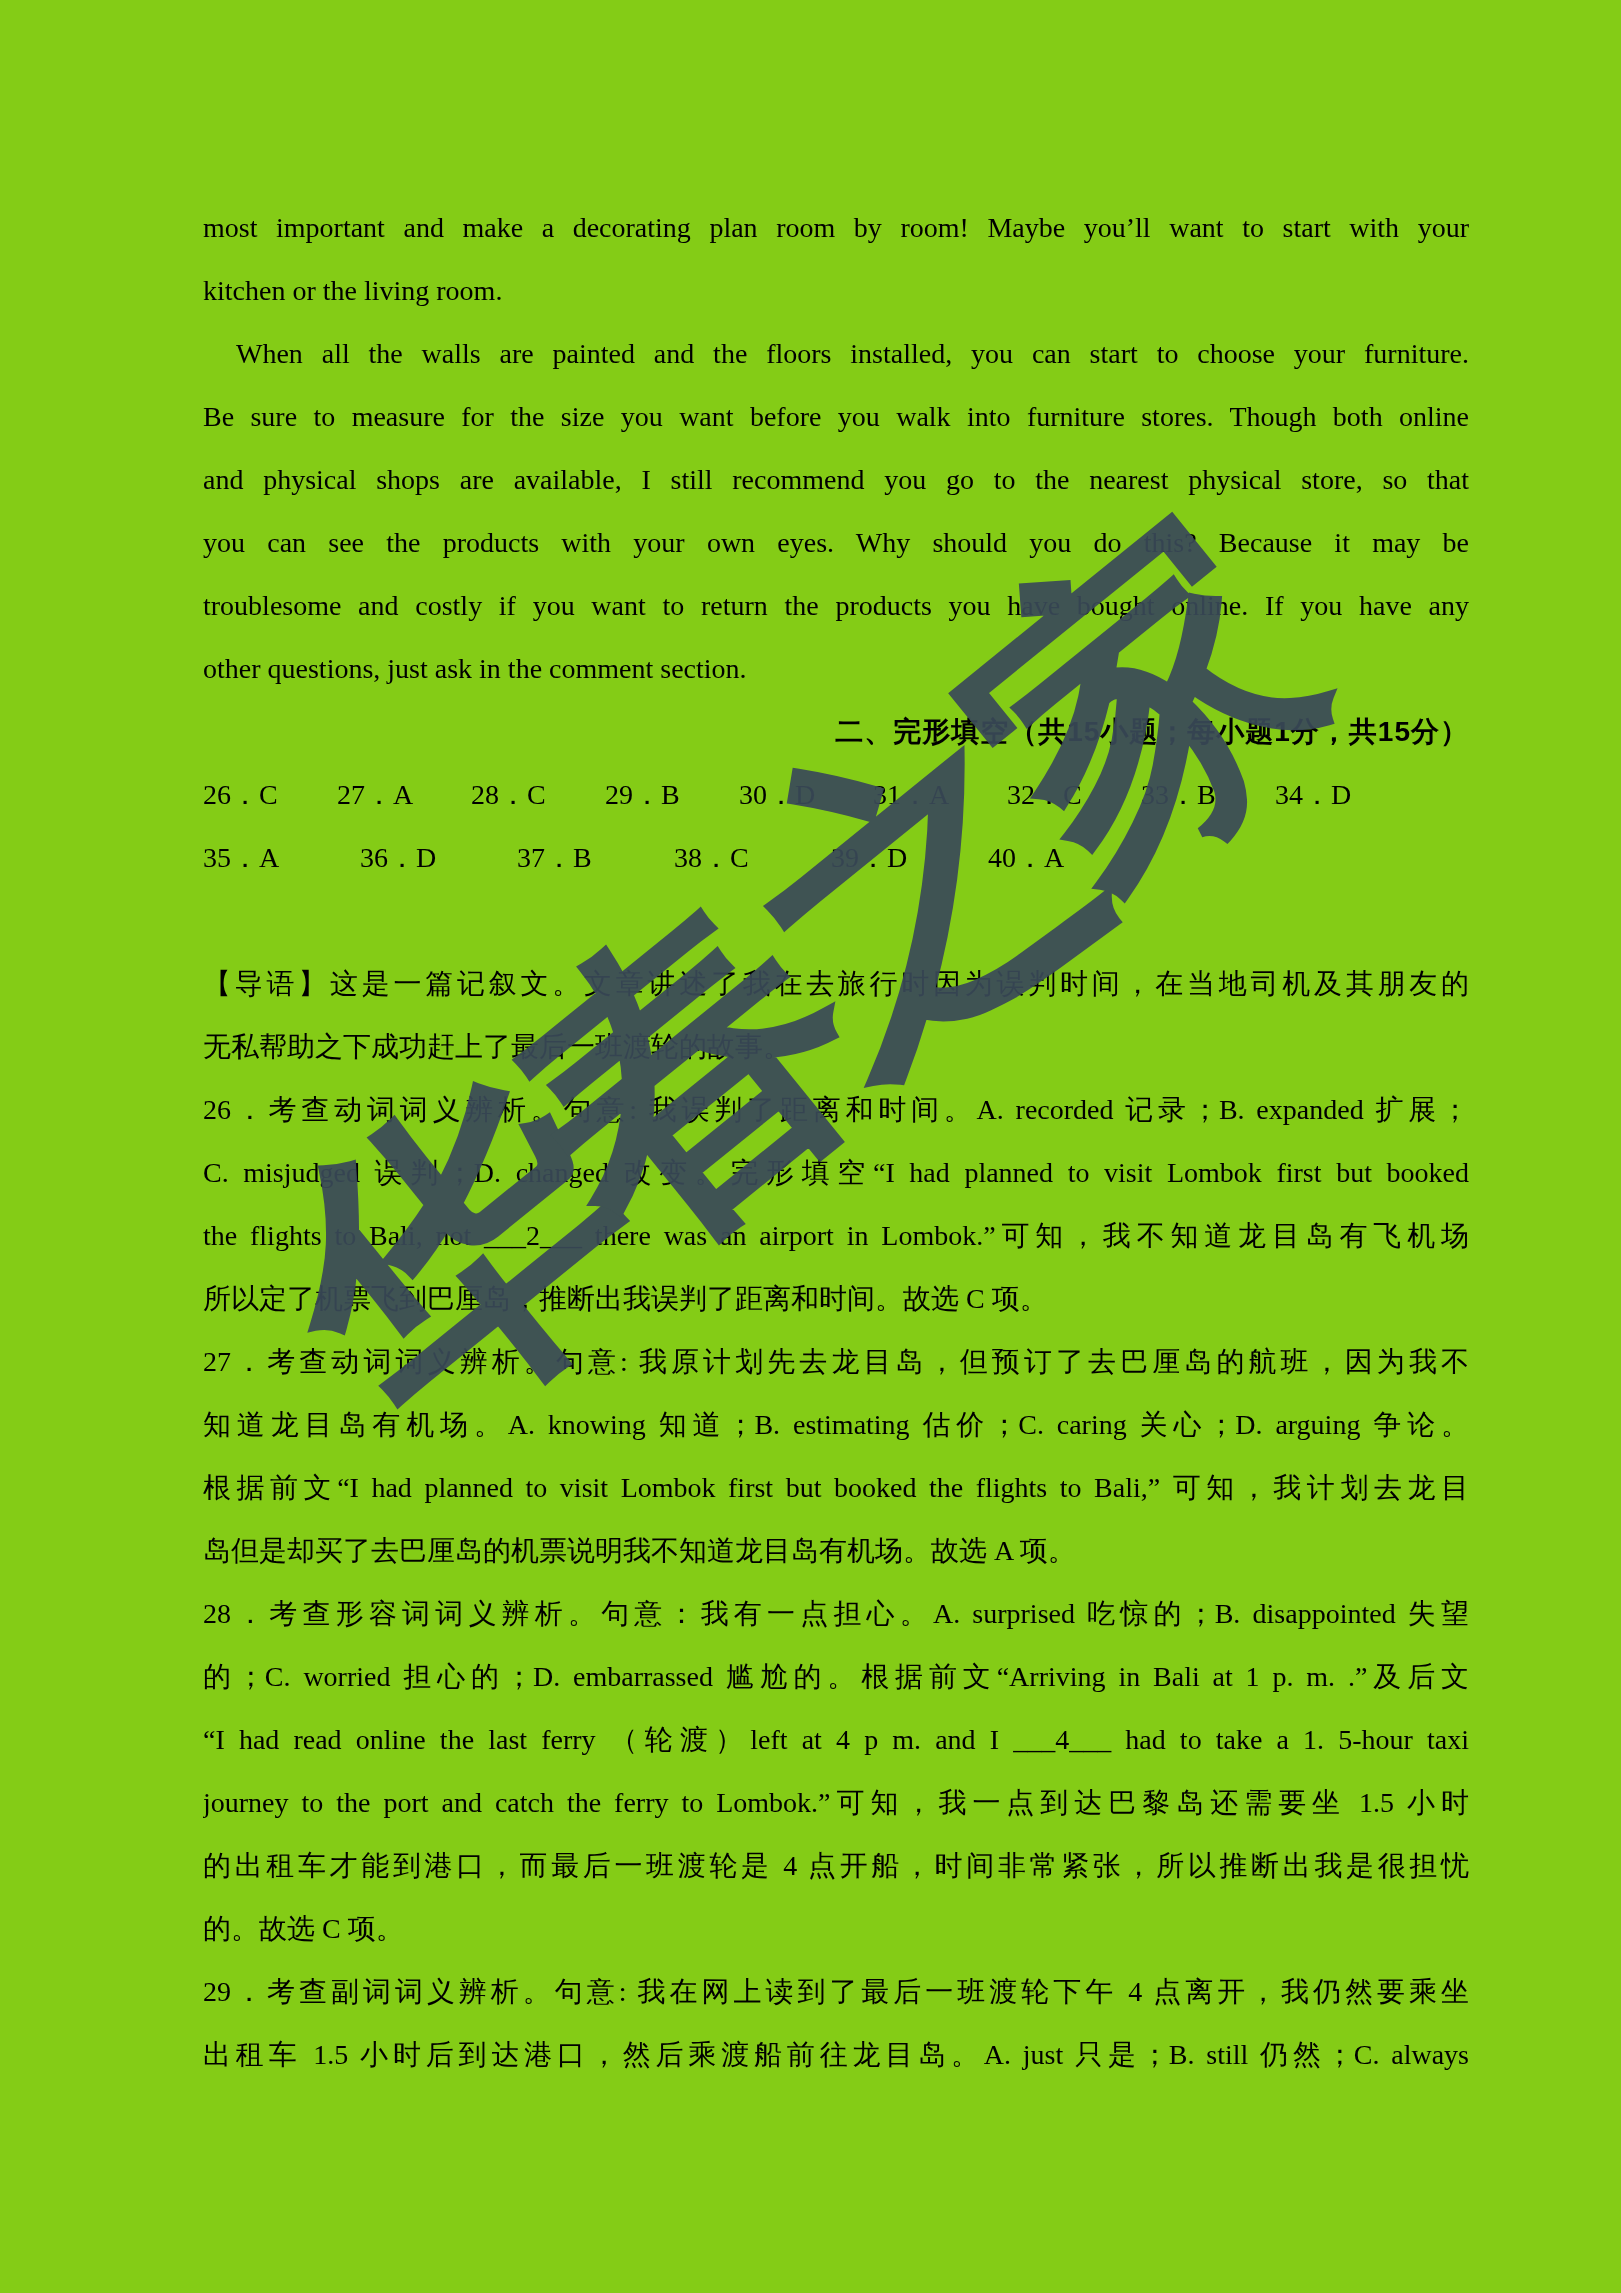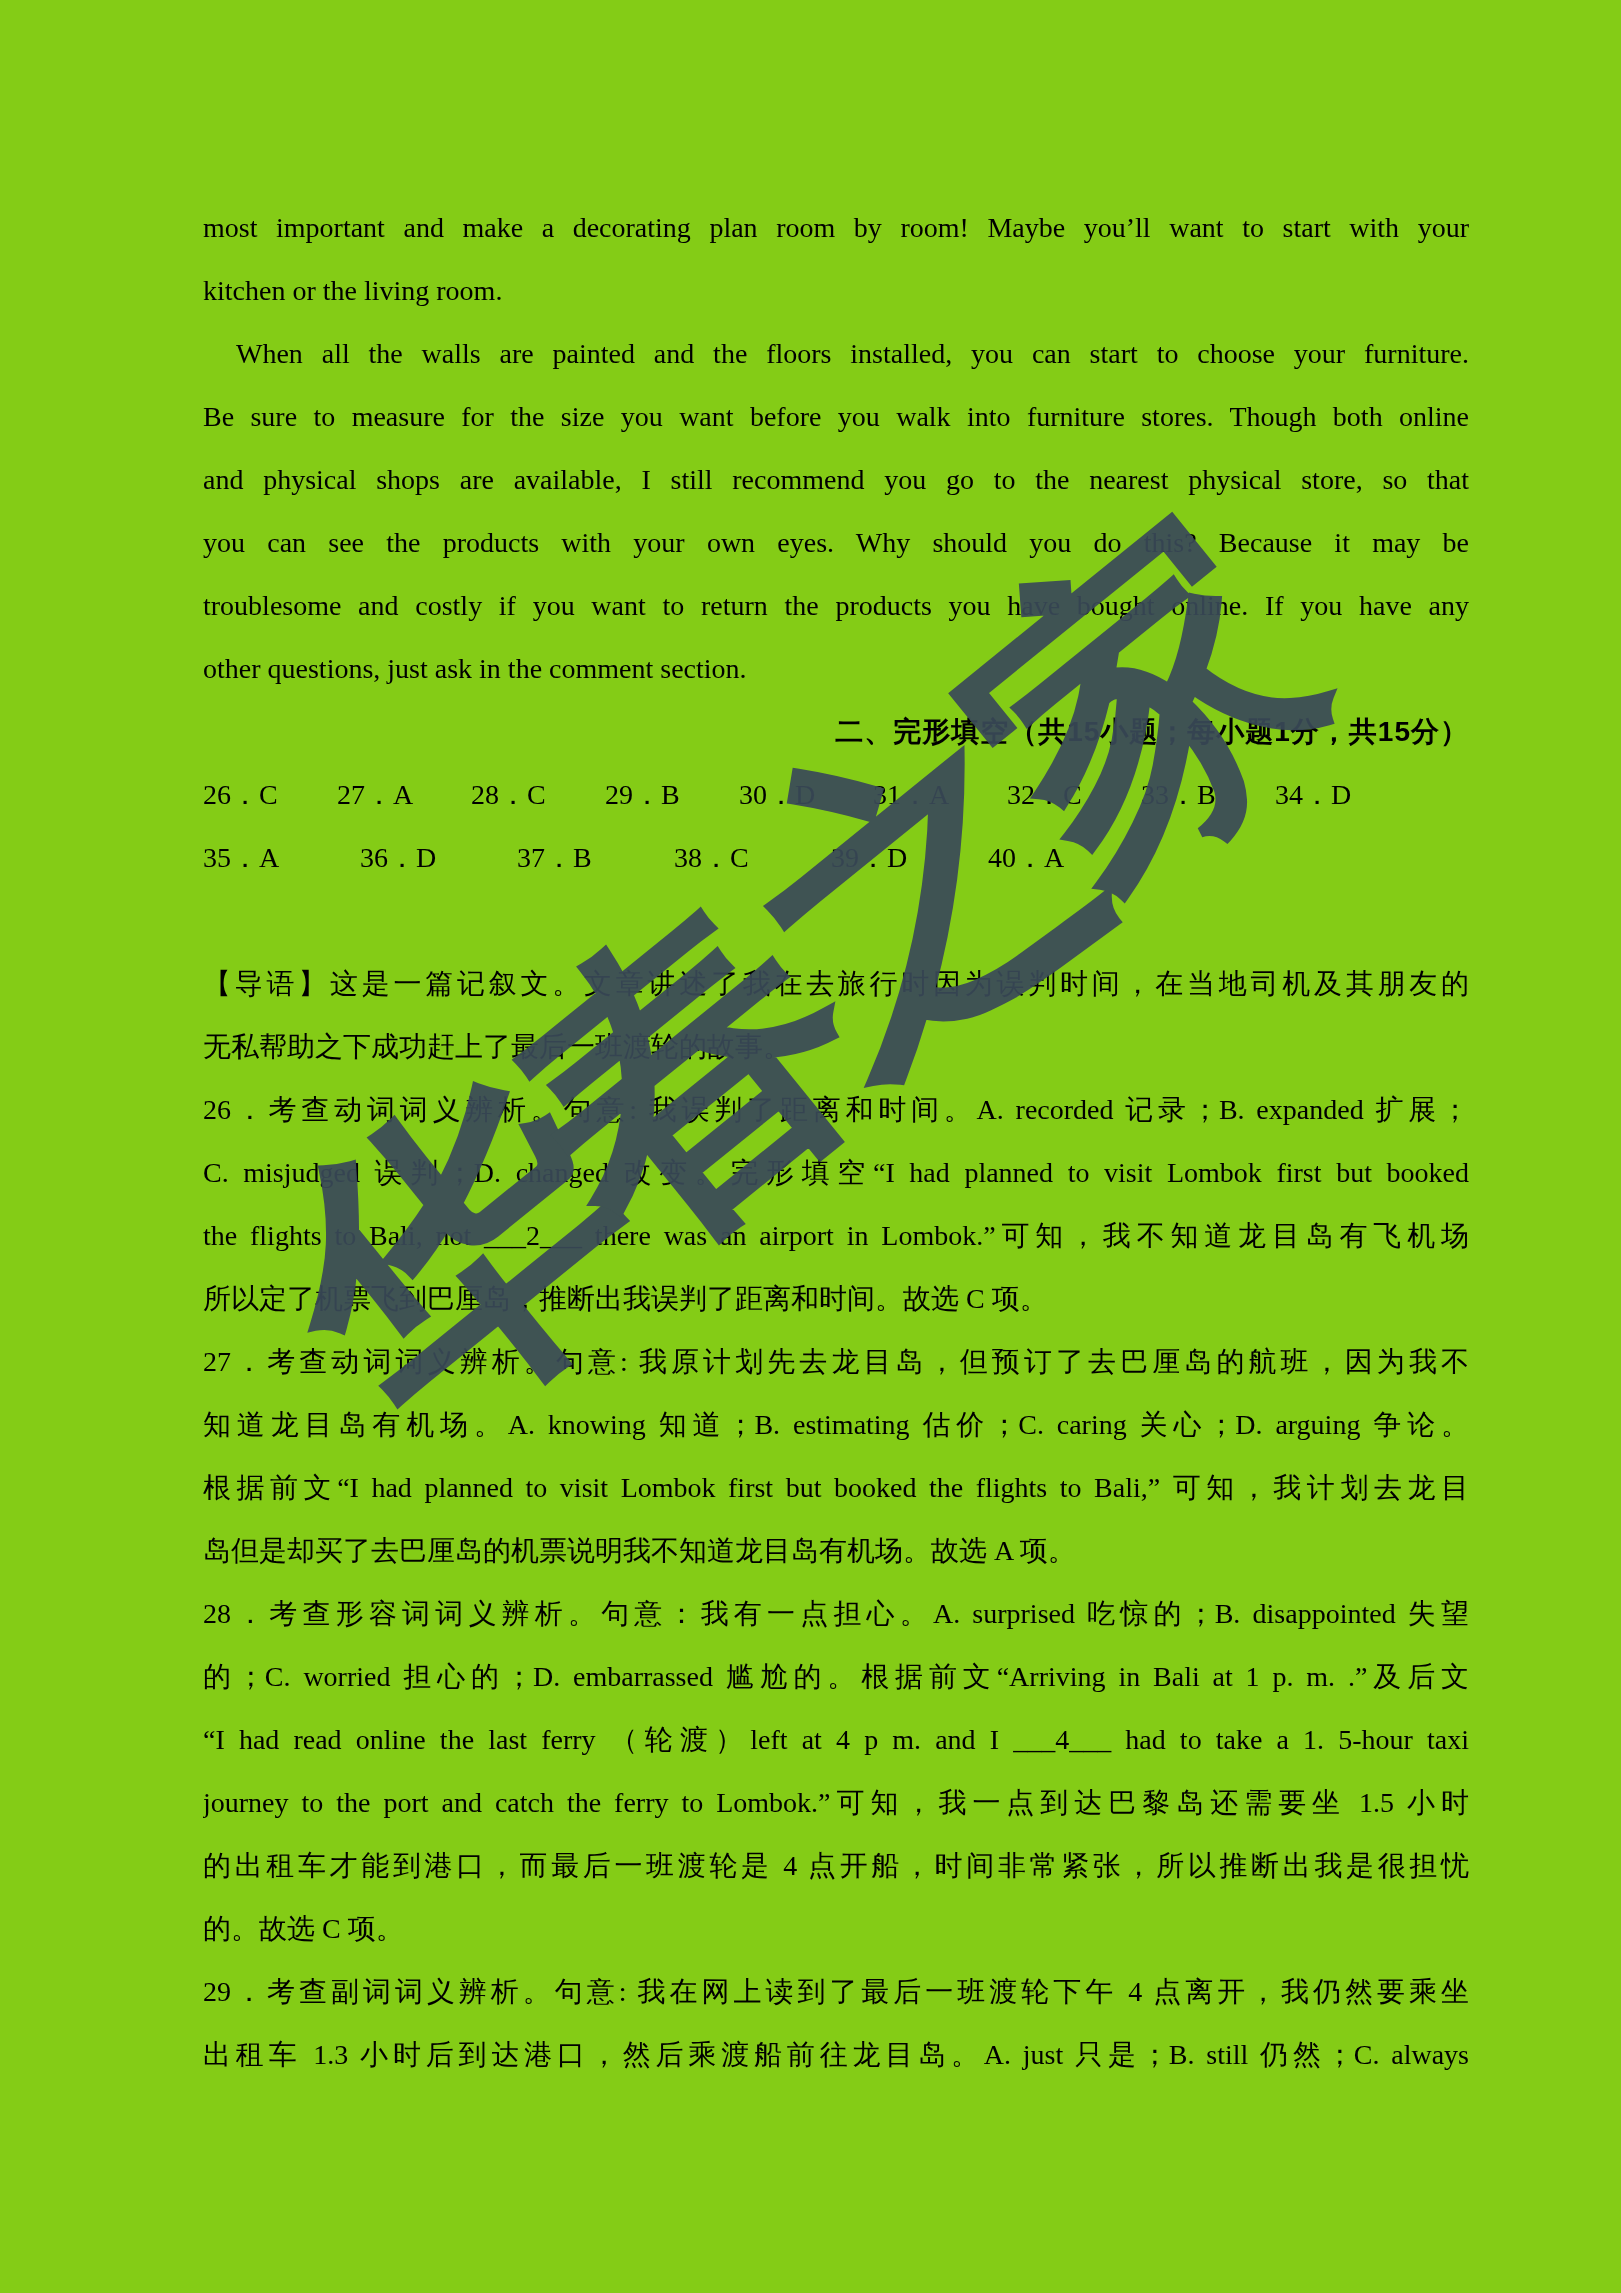--- a/index.html
+++ b/index.html
@@ -112,20 +112,20 @@
     <div class="line">岛但是却买了去巴厘岛的机票说明我不知道龙目岛有机场。故选 A 项。</div>
 
     <div class="line just">28．考查形容词词义辨析。句意：我有一点担心。A. surprised 吃惊的；B. disappointed 失望</div>
     <div class="line just">的；C. worried 担心的；D. embarrassed 尴尬的。根据前文“Arriving in Bali at 1 p. m. .”及后文</div>
     <div class="line just">“I had read online the last ferry （轮渡）left at 4 p m. and I ___4___ had to take a 1. 5-hour taxi</div>
     <div class="line just">journey to the port and catch the ferry to Lombok.”可知，我一点到达巴黎岛还需要坐 1.5 小时</div>
     <div class="line just">的出租车才能到港口，而最后一班渡轮是 4 点开船，时间非常紧张，所以推断出我是很担忧</div>
     <div class="line">的。故选 C 项。</div>
 
     <div class="line just">29．考查副词词义辨析。句意: 我在网上读到了最后一班渡轮下午 4 点离开，我仍然要乘坐</div>
-    <div class="line just">出租车 1.3 小时后到达港口，然后乘渡船前往龙目岛。A. just 只是；B. still 仍然；C. always</div>
+    <div class="line just">出租车 1.5 小时后到达港口，然后乘渡船前往龙目岛。A. just 只是；B. still 仍然；C. always</div>
 
   </div>
 
   <div class="watermark" style="color: rgb(58, 74, 88);">华春之家</div>
 
 </div>
 
 
 </body></html>

